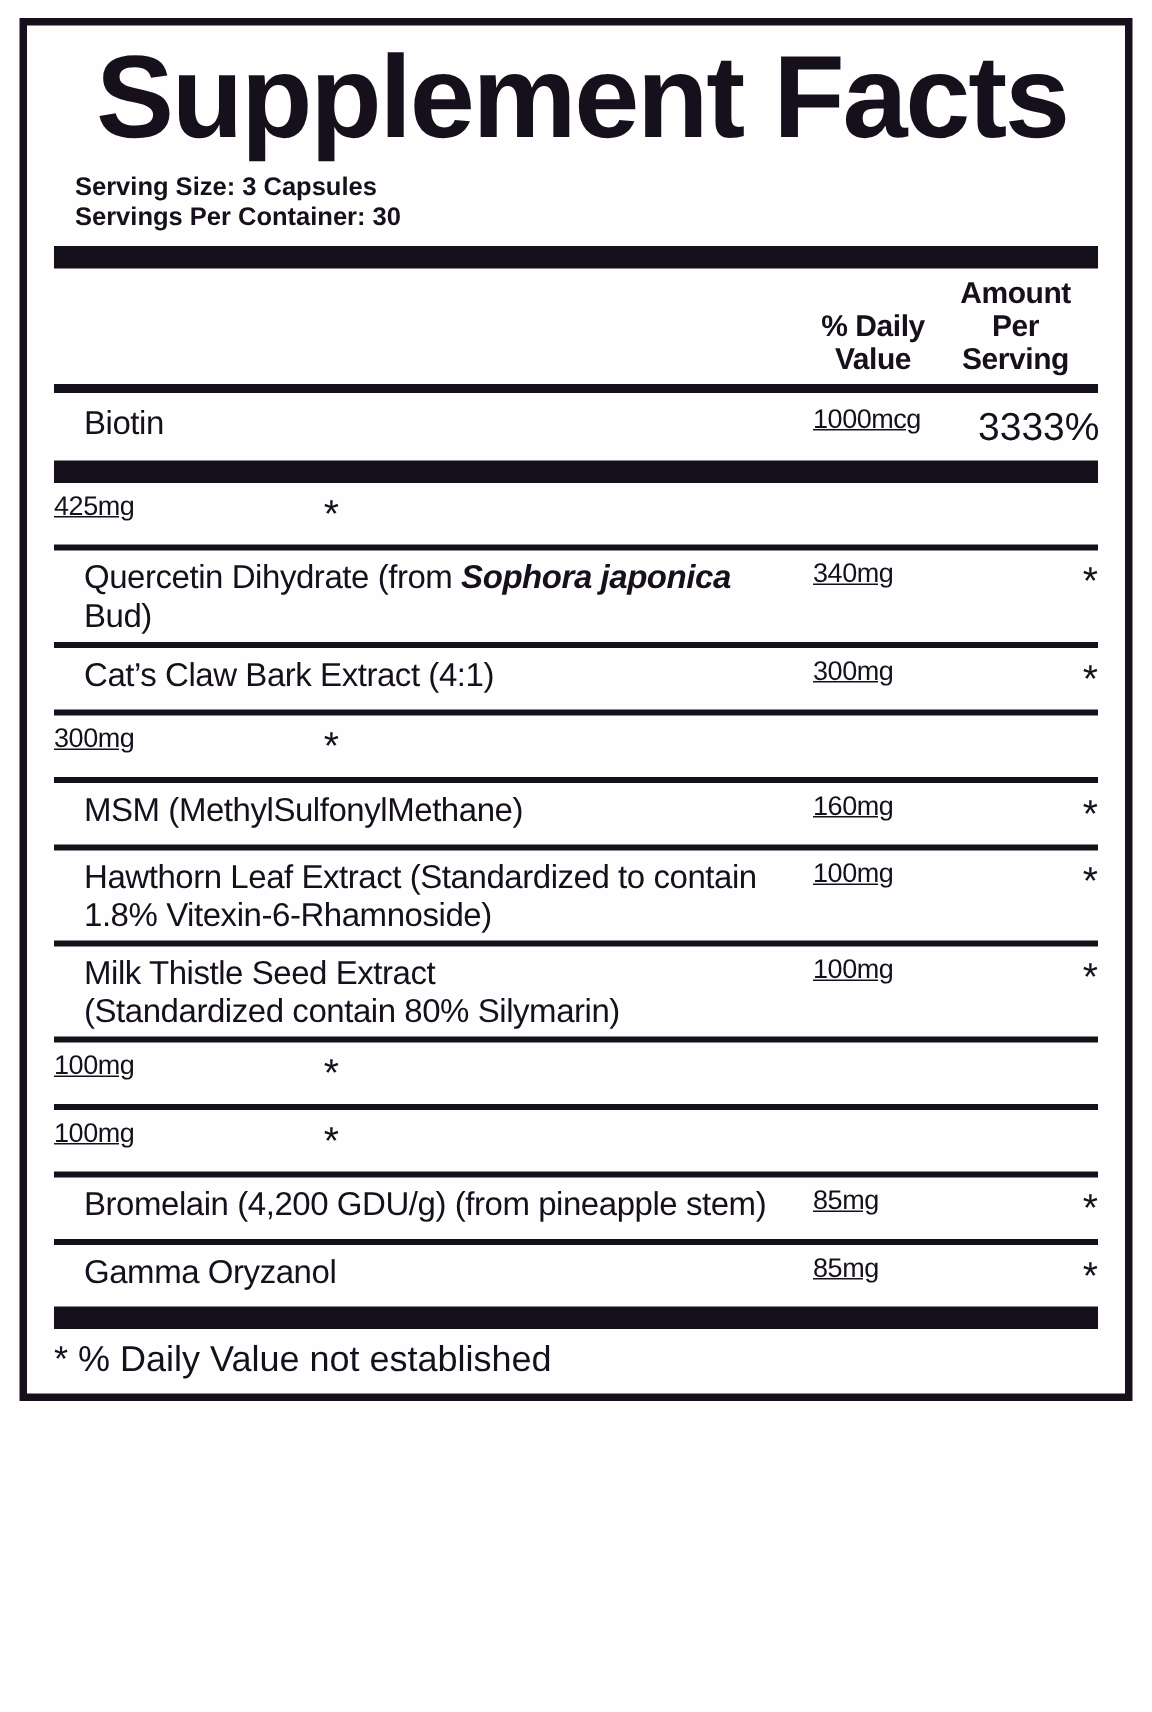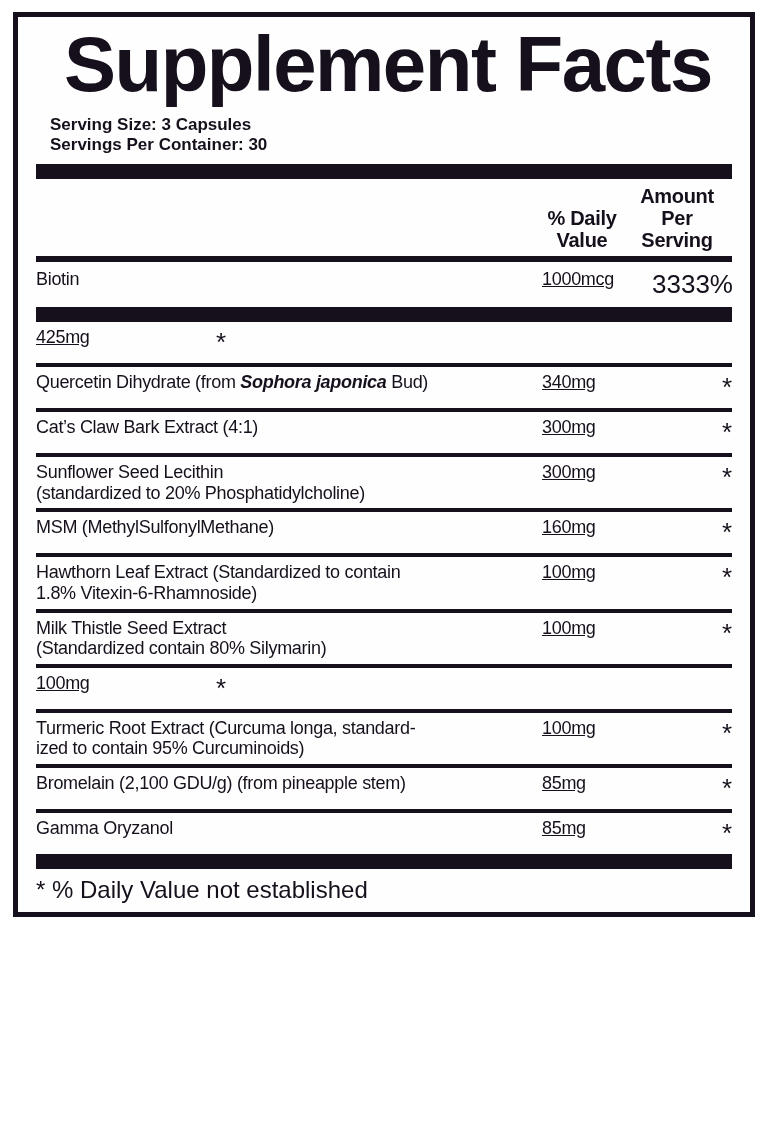--- a/index.html
+++ b/index.html
@@ -41,22 +41,22 @@
   .col-head {
     font-size: 20px; font-weight: bold; text-align: center;
     line-height: 1.1; white-space: pre-line; letter-spacing: -0.3px;
   }
   .col-amount-head { width: 110px; }
   .col-dv-head     { width: 80px; }
 
   .row { display: flex; align-items: flex-start; padding: 5px 0; }
   .row.first-row { padding: 7px 0; }
   .row .name {
-    flex: 1; font-size: 18px; letter-spacing: -0.3px;
-    line-height: 1.14; white-space: pre-line; padding-right: 6px;
+    flex: 1; font-size: 22px; letter-spacing: -0.3px;
+    line-height: 1.14; white-space: pre-line; padding-right: 6px; margin-left: 20px;
   }
   .row .amount { width: 110px; font-size: 18px; letter-spacing: -0.3px; text-decoration: underline; }
   .row .dv     { width: 80px;  font-size: 26px; text-align: right; }
   .footnote { font-size: 24px; padding: 7px 0 8px 0; }
   .italic { font-style: italic; font-weight: bold; }
 </style>
 </head>
 <body>
 
 <div class="label">
@@ -104,22 +104,20 @@
     <div class="sep"></div>
 
     <div class="row">
       <div class="name">Cat’s Claw Bark Extract (4:1)</div>
       <div class="amount">300mg</div>
       <div class="dv">*</div>
     </div>
     <div class="sep"></div>
 
     <div class="row">
-      <div class="name">Sunflower Seed Lecithin
-(standardized to 20% Phosphatidylcholine)</div>
       <div class="amount">300mg</div>
       <div class="dv">*</div>
     </div>
     <div class="sep"></div>
 
     <div class="row">
       <div class="name">MSM (MethylSulfonylMethane)</div>
       <div class="amount">160mg</div>
       <div class="dv">*</div>
     </div>
@@ -141,29 +139,27 @@
     </div>
     <div class="sep"></div>
 
     <div class="row">
       <div class="amount">100mg</div>
       <div class="dv">*</div>
     </div>
     <div class="sep"></div>
 
     <div class="row">
-      <div class="name">Turmeric Root Extract (Curcuma longa, standard-
-ized to contain 95% Curcuminoids)</div>
       <div class="amount">100mg</div>
       <div class="dv">*</div>
     </div>
     <div class="sep"></div>
 
     <div class="row">
-      <div class="name">Bromelain (2,100 GDU/g) (from pineapple stem)</div>
+      <div class="name">Bromelain (4,200 GDU/g) (from pineapple stem)</div>
       <div class="amount">85mg</div>
       <div class="dv">*</div>
     </div>
     <div class="sep"></div>
 
     <div class="row">
       <div class="name">Gamma Oryzanol</div>
       <div class="amount">85mg</div>
       <div class="dv">*</div>
     </div>

